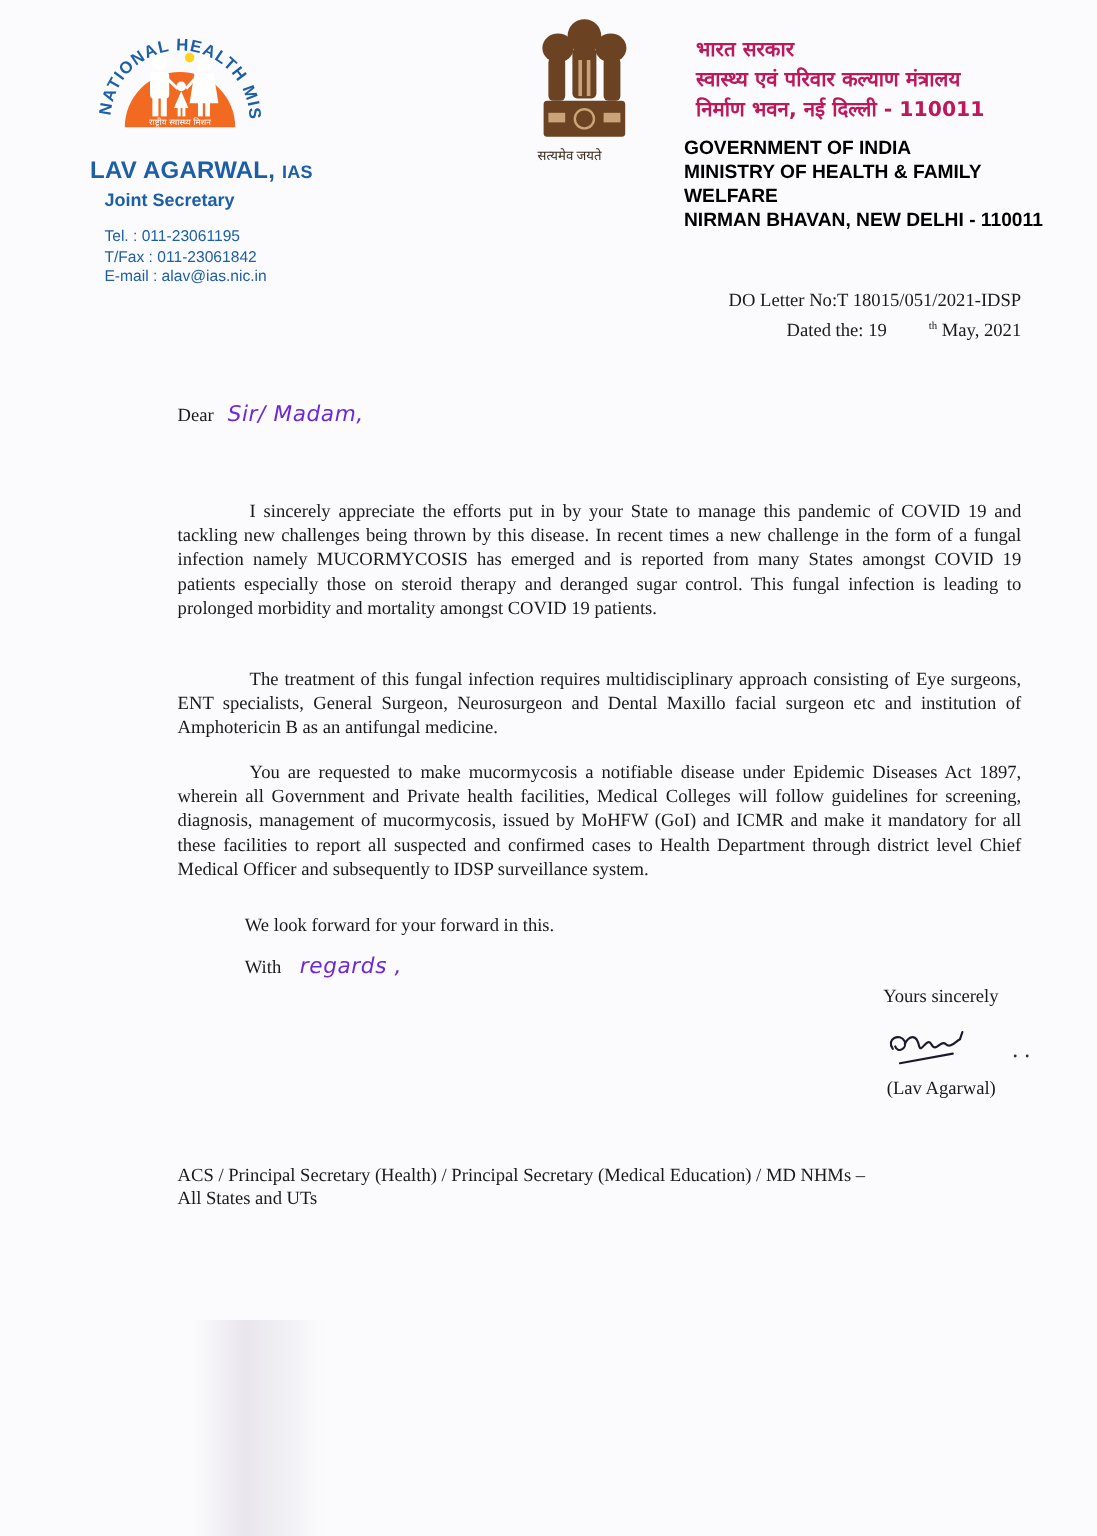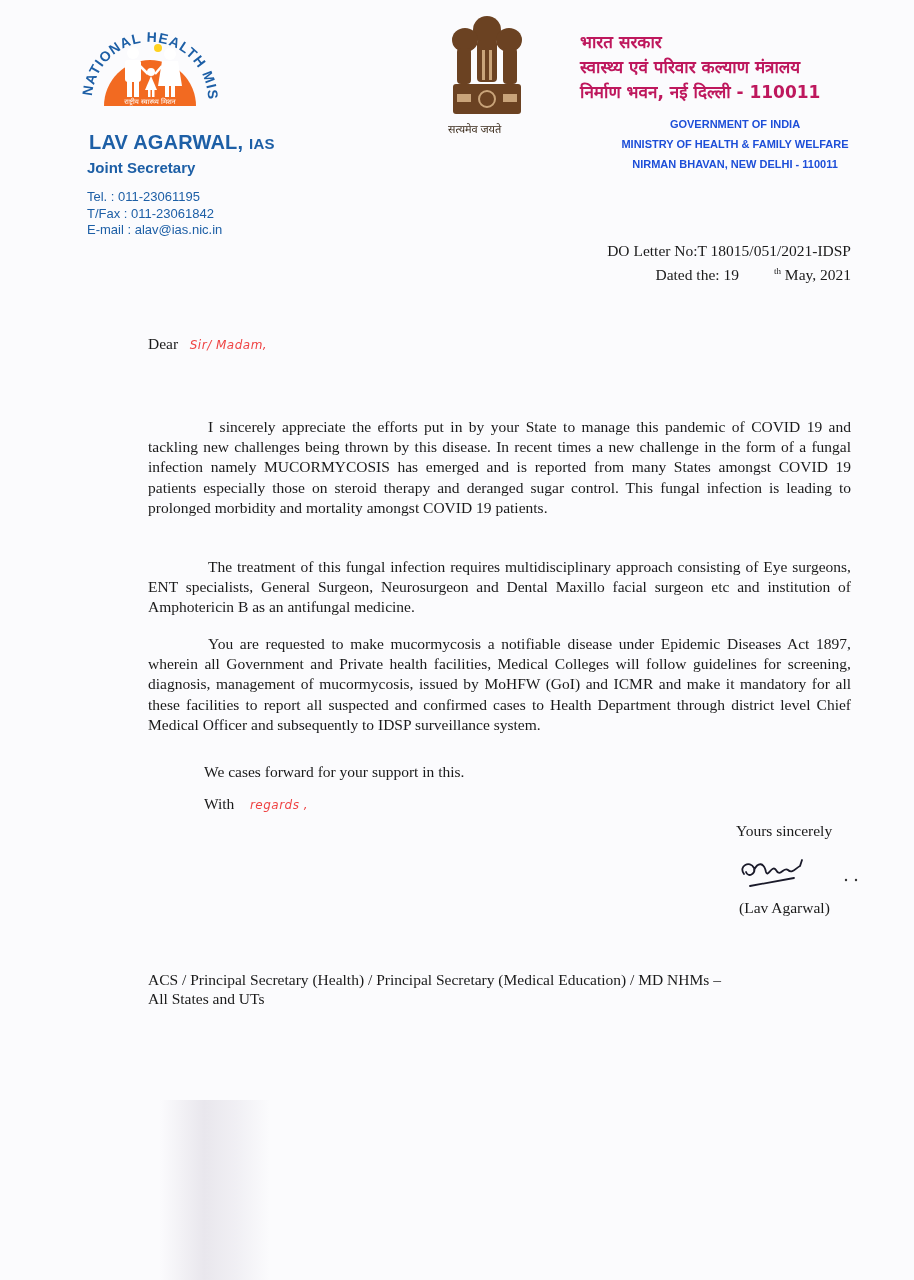--- a/index.html
+++ b/index.html
@@ -1,32 +1,32 @@
 <!DOCTYPE html>
 <html><head>
 <meta charset="utf-8">
 <style>
   html, body { margin:0; padding:0; }
   body { width:914px; height:1280px; background:#fbfbfd; position:relative; overflow:hidden; font-family:"Liberation Serif", serif; color:#1a1a1a; }
   .abs { position:absolute; }
   .blue { color:#1d5fa6; }
   .sans { font-family:"Liberation Sans", sans-serif; }
   .nhm-logo { left:70px; top:8px; width:160px; height:118px; }
-  .name-title { left:89px; top:131px; font-size:20px; font-weight:bold; letter-spacing:0.2px; }
+  .name-title { left:75px; top:131px; font-size:20px; font-weight:bold; letter-spacing:0.2px; }
   .name-title .ias { font-size:15px; }
   .designation { left:87px; top:159px; font-size:15px; font-weight:bold; }
   .contact { left:87px; top:189px; font-size:13px; line-height:16.5px; color:#1d5fa6; }
   .emblem { left:447px; top:10px; width:80px; height:118px; }
   .motto { left:448px; top:121px; font-size:11px; color:#3a2a1a; }
   .hindi { left:580px; top:30px; width:306px; font-size:17px; line-height:25px; color:#be185d; font-weight:bold; }
-  .eng-head { left:570px; top:114px; width:330px; text-align:center; font-size:11px; line-height:20px; font-weight:bold; color:#1d4ed8; }
+  .eng-head { left:570px; top:114px; width:330px; font-size:16px; line-height:20px; font-weight:bold; color:#000000; }
   .ref { left:520px; top:229px; width:331px; text-align:right; font-size:15.5px; line-height:20px;margin-top:12px; }
   .ref sup { font-size:9px;padding-left:35px; }
   .salutation { left:148px; top:335px; font-size:15.5px; }
-  .handwrite { font-family:"DejaVu Sans", sans-serif; font-style:italic; font-size:12px; color:#ef4444; letter-spacing:0.5px; }
+  .handwrite { font-family:"DejaVu Sans", sans-serif; font-style:italic; font-size:18px; color:#6d28d9; letter-spacing:0.5px; }
   .para { left:148px; width:703px; font-size:15.5px; line-height:20.2px; text-align:justify; text-indent:60px;margin-top:12px; }
   .p1 { top:405px; }
   .p2 { top:545px; }
   .p3 { top:622px; }
   .closing { left:204px; top:763px; font-size:15.5px; }
   .with { left:204px; top:795px; font-size:15.5px; }
   .yours { left:736px; top:822px; font-size:15.5px; }
   .signature { left:736px; top:852px; width:130px; height:40px; }
   .signame { left:739px; top:899px; font-size:15.5px; }
   .recipients { left:148px; top:970px; width:703px; font-size:15.5px; line-height:19px; }
@@ -123,21 +123,21 @@
 
 <div class="abs salutation">
   <span>Dear</span>&nbsp;&nbsp;
   <span class="handwrite">Sir/ Madam,</span>
 </div>
 
 <div class="abs para p1">I sincerely appreciate the efforts put in by your State to manage this pandemic of COVID 19 and tackling new challenges being thrown by this disease. In recent times a new challenge in the form of a fungal infection namely MUCORMYCOSIS has emerged and is reported from many States amongst COVID 19 patients especially those on steroid therapy and deranged sugar control. This fungal infection is leading to prolonged morbidity and mortality amongst COVID 19 patients.</div>
 <div class="abs para p2">The treatment of this fungal infection requires multidisciplinary approach consisting of Eye surgeons, ENT specialists, General Surgeon, Neurosurgeon and Dental Maxillo facial surgeon etc and institution of Amphotericin B as an antifungal medicine.</div>
 <div class="abs para p3">You are requested to make mucormycosis a notifiable disease under Epidemic Diseases Act 1897, wherein all Government and Private health facilities, Medical Colleges will follow guidelines for screening, diagnosis, management of mucormycosis, issued by MoHFW (GoI) and ICMR and make it mandatory for all these facilities to report all suspected and confirmed cases to Health Department through district level Chief Medical Officer and subsequently to IDSP surveillance system.</div>
 
-<div class="abs closing">We cases forward for your support in this.</div>
+<div class="abs closing">We look forward for your forward in this.</div>
 <div class="abs with">
   <span>With</span>&nbsp;&nbsp;&nbsp;
   <span class="handwrite">regards ,</span>
 </div>
 
 <div class="abs yours">Yours sincerely</div>
 <div class="abs signature">
   <svg width="130" height="40" viewBox="0 0 130 40">
     <path d="M8 22 C2 14, 14 8, 18 16 C20 22, 12 26, 10 20 M18 18 C22 10, 28 10, 30 20 C32 26, 36 12, 40 18 C44 26, 48 14, 52 18 C56 22, 60 16, 64 14 L66 8" stroke="#1a1a2a" stroke-width="1.8" fill="none" stroke-linecap="round"></path>
     <path d="M14 34 L58 26" stroke="#1a1a2a" stroke-width="1.8" fill="none" stroke-linecap="round"></path>

